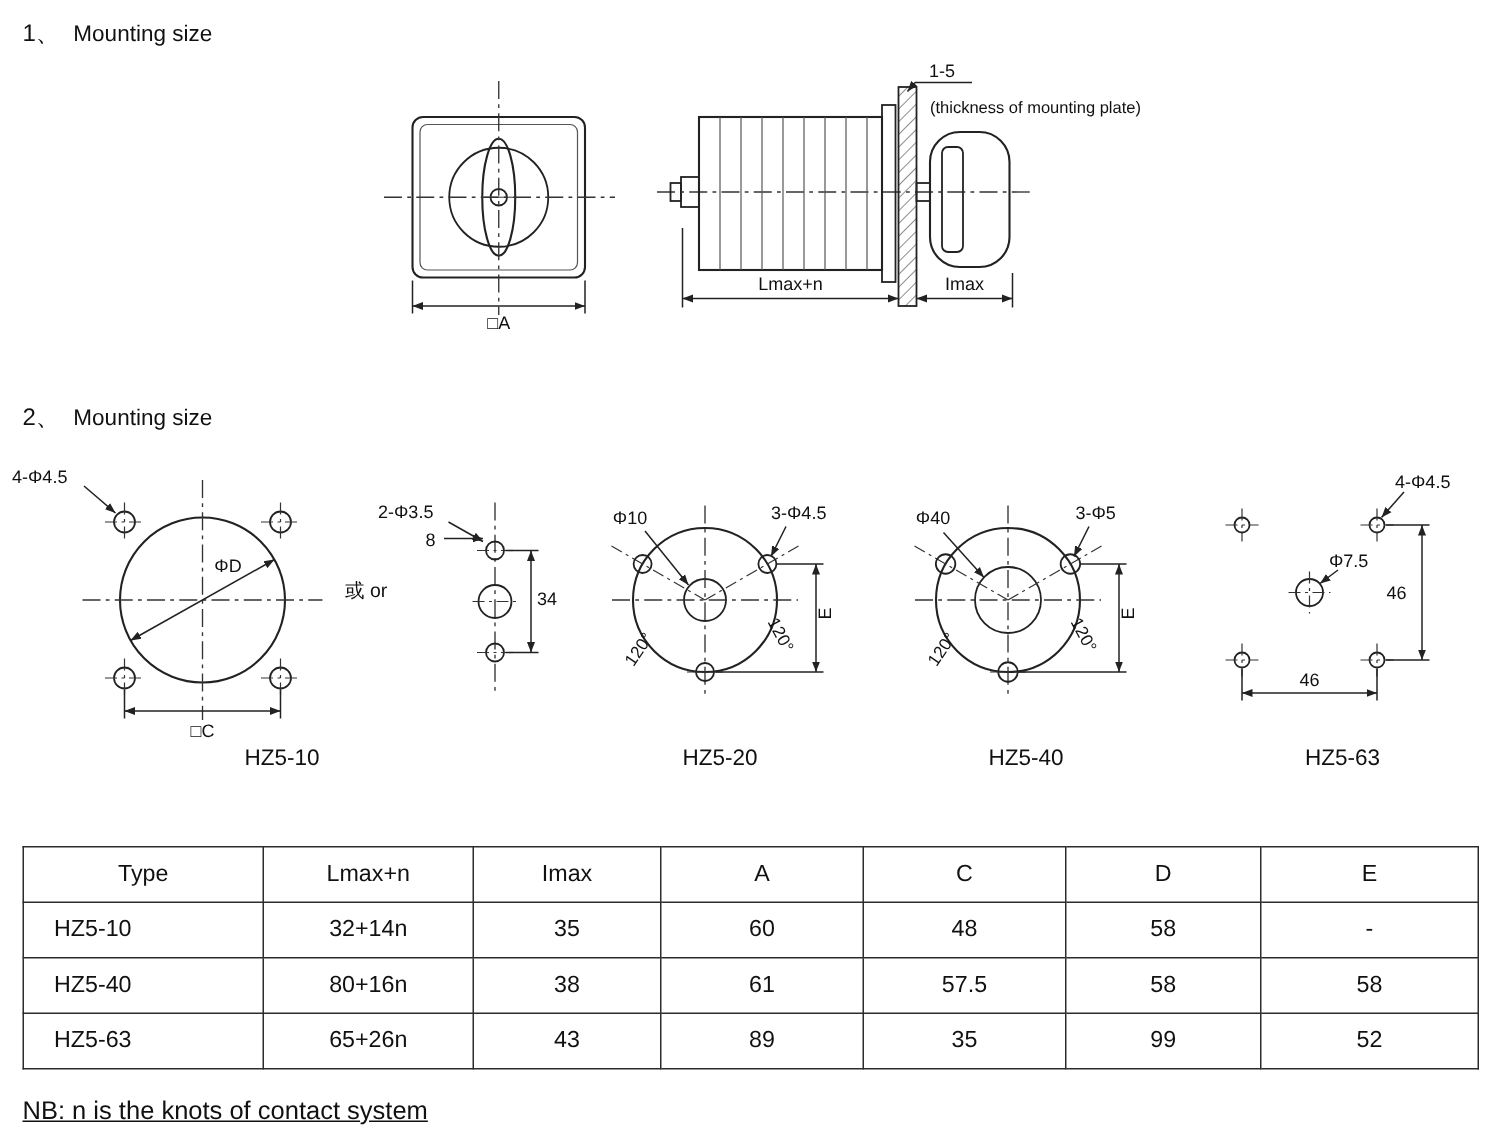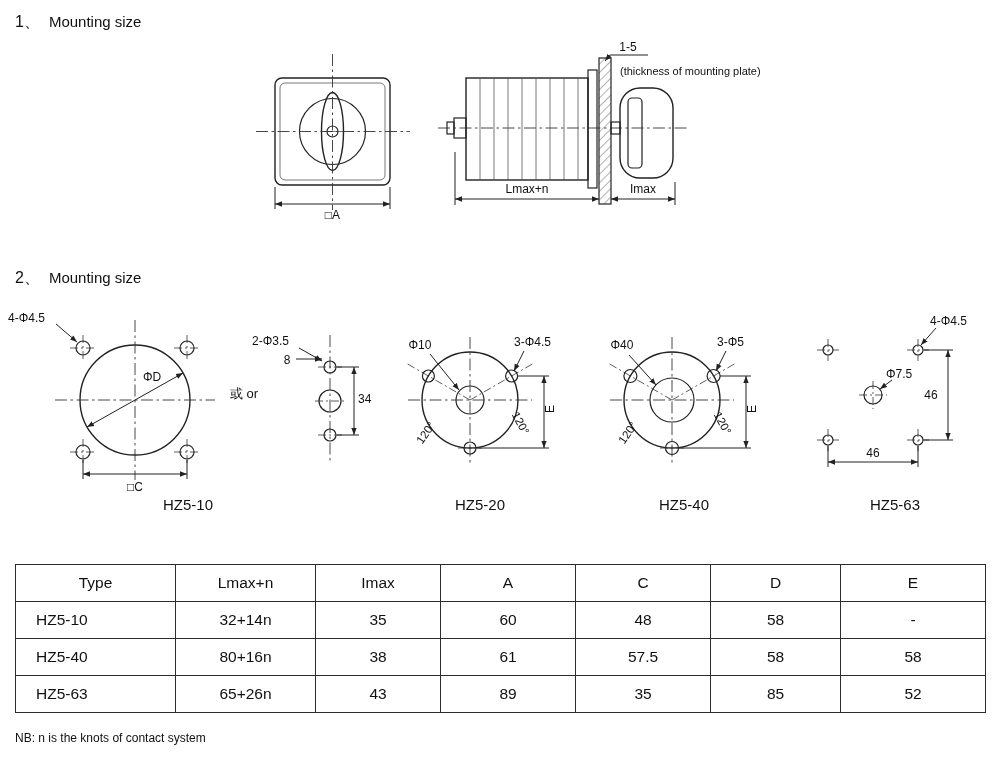--- a/index.html
+++ b/index.html
@@ -22,21 +22,21 @@
   .lbl  { font-size:12px; }
   .lbl-s{ font-size:11.5px; }
   .note-sm { font-size:11px; }
   .cap { font-size:15px; }
   .dim-table { border-collapse:collapse; width:970px; table-layout:fixed; font-size:15.5px; }
   .dim-table th, .dim-table td {
     border:1px solid #2c2c2c; height:37px; text-align:center;
     font-weight:normal; padding:0; vertical-align:middle;
   }
   .dim-table td.type-col, .dim-table th.type-col { text-align:left; padding-left:20px; }
-  .nb-note { font-size:12px; }
+  .nb-note { font-size:17px;text-decoration:underline; }
 </style>
 </head>
 <body>
 
 <div class="abs heading" style="left:15px; top:12px;">
   <span class="num">1、</span>
   <span>Mounting size</span>
 </div>
 
 <svg class="abs" style="left:228px; top:36px;" width="580" height="212" viewBox="0 0 580 212">
@@ -273,19 +273,19 @@
       <td>57.5</td>
       <td>58</td>
       <td>58</td>
     </tr>
     <tr>
       <td class="type-col">HZ5-63</td>
       <td>65+26n</td>
       <td>43</td>
       <td>89</td>
       <td>35</td>
-      <td>85</td>
+      <td>99</td>
       <td>52</td>
     </tr>
   </tbody>
 </table>
 
 <div class="abs nb-note" style="left:15px; top:731px;">NB: n is the knots of contact system</div>
 
 </body></html>

